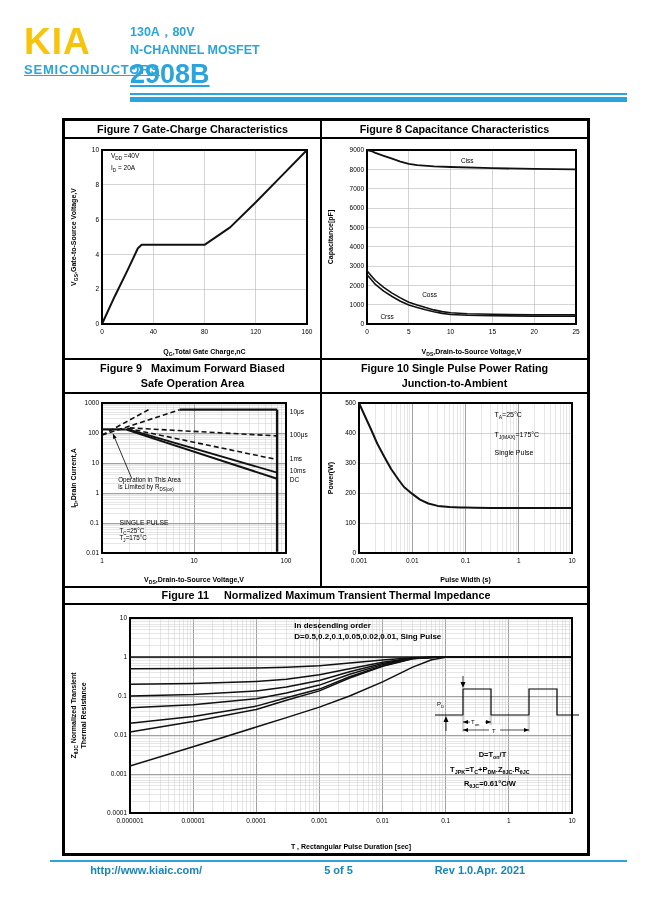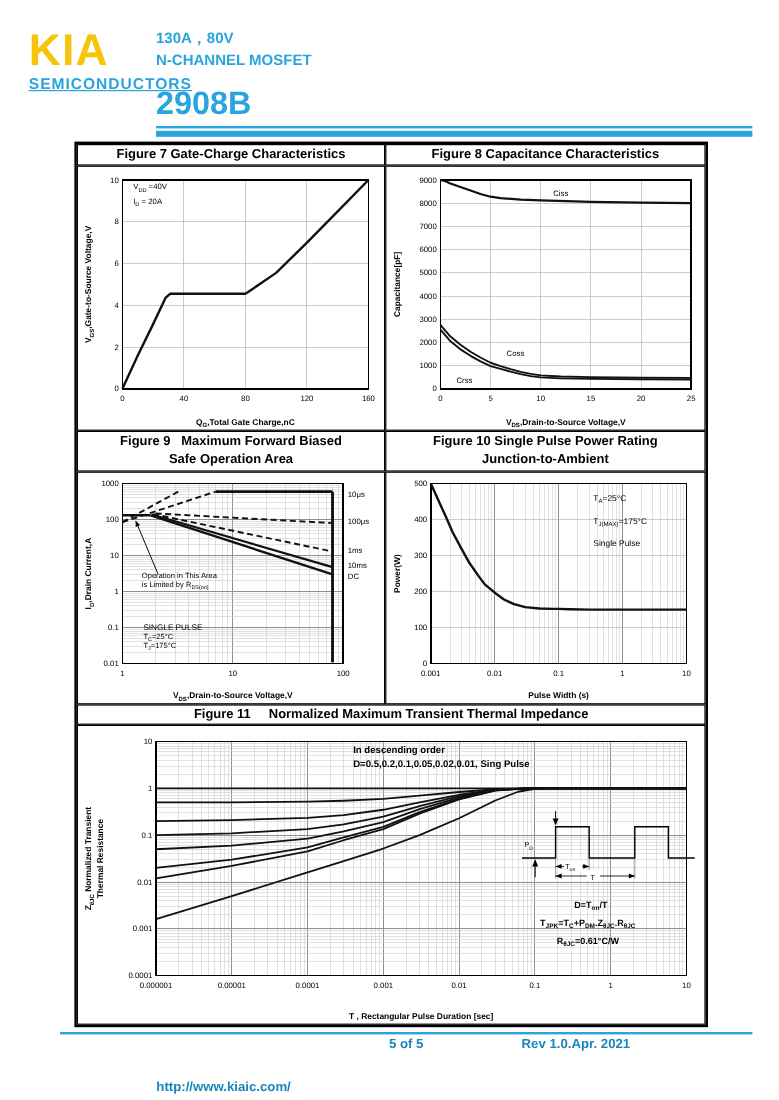--- a/index.html
+++ b/index.html
@@ -8,21 +8,21 @@
   .page { position:absolute; inset:0; background:#fff; }
 
   
   .page-header { position:absolute; top:24px; left:24px; right:22px; display:flex; }
   .logo-col { width:106px; flex:0 0 106px; }
   .logo { font-size:37px; font-weight:800; color:var(--logo,#f7c40a); line-height:0.95; letter-spacing:1px; }
   .logo-sub { font-size:13px; font-weight:bold; color:var(--accent,#29a4dc); letter-spacing:0.8px; margin-top:3px;text-decoration:underline; }
   .head-right { flex:1; }
   .head-top { display:flex; justify-content:space-between; align-items:flex-start;flex-direction:column; }
   .part-info { color:var(--accent,#29a4dc); font-weight:bold; font-size:12.5px; line-height:1.4; }
-  .part-number { color:var(--accent,#29a4dc); font-size:27px; font-weight:600; margin-top:12px; }
+  .part-number { color:var(--accent,#29a4dc); font-size:27px; font-weight:600; margin-top:0px;text-decoration:underline; }
   .rule-thin { height:2px; background:var(--accent,#29a4dc); margin-top:3px; }
   .rule-thick { height:5px; background:var(--accent,#29a4dc); margin-top:2px; }
 
   
   .figtable { position:absolute; top:118px; left:62px; display:grid;
               grid-template-columns:257px 267px;
               grid-template-rows:18px 221px 34px 194px 17px 250px;
               border:2px solid #000; background:#fff; }
   .tcell { border:1px solid #000; }
   .ftitle { display:flex; flex-direction:column; align-items:center; justify-content:center;
@@ -31,21 +31,21 @@
   .span2 { grid-column:1 / span 2; }
   svg text { font-family:"Liberation Sans", sans-serif; }
 
   
   .inset { position:absolute; left:368px; top:70px; width:148px; height:60px; }
 
   
   .page-footer { position:absolute; left:50px; right:22px; top:860px; }
   .footer-rule { height:2px; background:var(--accent,#29a4dc); }
   .footer-row { display:flex; margin-top:2px; font-size:11px; font-weight:bold; color:var(--footer,#1886bd); }
-  .footer-row .fl { flex:1; text-align:right;margin-top:36px; }
+  .footer-row .fl { flex:1; text-align:center; }
   .footer-row .fc { flex:1; text-align:center; }
   .footer-row .fr { flex:1; text-align:left; }
 </style>
 </head>
 <body>
 
 <div class="page">
 
   <header class="page-header">
     <div class="logo-col">

